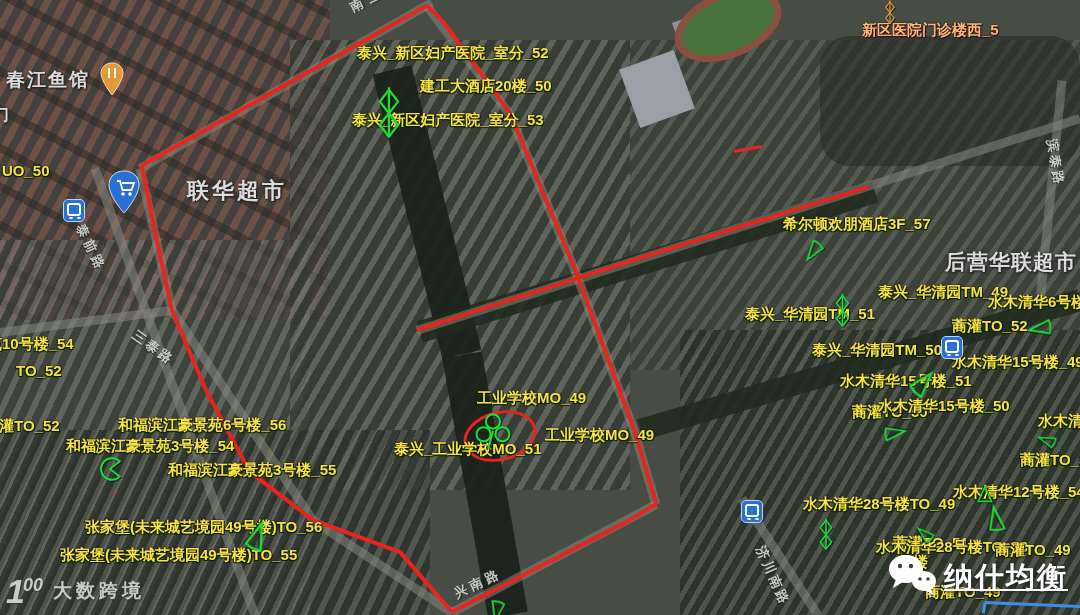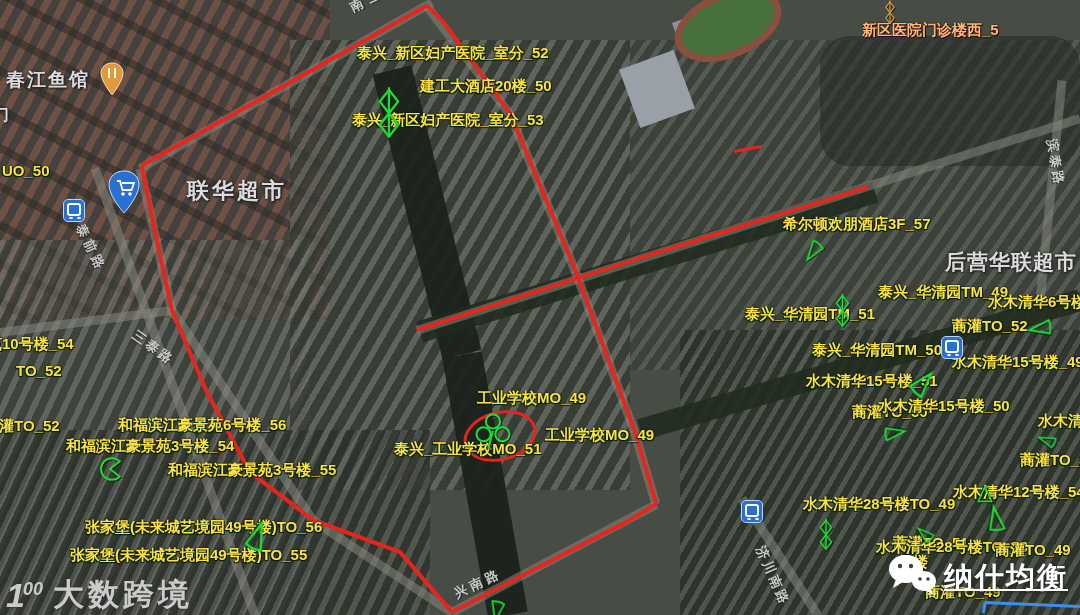--- a/index.html
+++ b/index.html
@@ -17,21 +17,21 @@
   .poi-lbl{font-weight:bold;color:#dcdcdc;text-shadow:1px 1px 2px #1c1c1c,0 0 3px #222;}
   .road-lbl{font-size:13px;font-weight:bold;color:#d6d8d4;opacity:.92;
     text-shadow:1px 1px 1px #222;}
   .seg{position:absolute;transform-origin:0 50%;}
   .ellipse{position:absolute;border-radius:50%;background:transparent;}
   .icon{position:absolute;}
   .wm-left{position:absolute;left:6px;top:574px;display:flex;align-items:center;z-index:9;}
   .wm-logo{color:#c9ccc9;font-size:34px;font-weight:bold;font-style:italic;
     letter-spacing:-2px;text-shadow:1px 1px 2px #333;line-height:1;}
   .wm-logo sup{font-size:18px;letter-spacing:0;}
-  .wm-text-left{margin-left:10px;color:#caccc9;font-size:31px;font-weight:bold;
+  .wm-text-left{margin-left:10px;color:#caccc9;font-size:19px;font-weight:bold;
     letter-spacing:4px;text-shadow:1px 1px 2px #333;}
   .wm-right{position:absolute;left:886px;top:550px;display:flex;align-items:center;z-index:9;}
   .wm-text-right{margin-left:6px;color:#fff;font-size:29px;font-weight:bold;
     letter-spacing:2px;text-shadow:1px 1px 3px #222;text-decoration:underline;}
   .transit{position:absolute;width:22px;height:23px;background:#2a6fd2;
     border:1px solid #bcd6f5;border-radius:5px;box-sizing:border-box;}
   .transit::after{content:"";position:absolute;left:3px;top:3px;right:3px;bottom:5px;
     border:2px solid #fff;border-radius:3px;}
   .transit::before{content:"";position:absolute;left:5px;bottom:2px;width:4px;height:2px;
     background:#fff;border-radius:50%;box-shadow:8px 0 0 #fff;z-index:1;}
@@ -113,32 +113,32 @@
       <span class="lbl site-lbl" style="left: 352px; top: 112px; z-index: 5;">泰兴_新区妇产医院_室分_53</span>
       <span class="lbl site-lbl pink-lbl" style="left: 862px; top: 22px; z-index: 5;">新区医院门诊楼西_5</span>
       <span class="lbl site-lbl" style="left: 2px; top: 163px; z-index: 5;">UO_50</span>
       <span class="lbl site-lbl" style="left: -13px; top: 336px; z-index: 5;">苑10号楼_54</span>
       <span class="lbl site-lbl" style="left: 16px; top: 363px; z-index: 5;">TO_52</span>
       <span class="lbl site-lbl" style="left: -16px; top: 418px; z-index: 5;">蔏灌TO_52</span>
       <span class="lbl site-lbl" style="left: 118px; top: 417px; z-index: 5;">和福滨江豪景苑6号楼_56</span>
       <span class="lbl site-lbl" style="left: 66px; top: 438px; z-index: 5;">和福滨江豪景苑3号楼_54</span>
       <span class="lbl site-lbl" style="left: 168px; top: 462px; z-index: 5;">和福滨江豪景苑3号楼_55</span>
       <span class="lbl site-lbl" style="left: 85px; top: 519px; z-index: 5;">张家堡(未来城艺境园49号楼)TO_56</span>
-      <span class="lbl site-lbl" style="left: 70px; top: 547px; z-index: 5;">张家堡(未来城艺境园49号楼)TO_55</span>
+      <span class="lbl site-lbl" style="left: 60px; top: 547px; z-index: 5;">张家堡(未来城艺境园49号楼)TO_55</span>
       <span class="lbl site-lbl" style="left: 477px; top: 390px; z-index: 5;">工业学校MO_49</span>
       <span class="lbl site-lbl" style="left: 545px; top: 427px; z-index: 5;">工业学校MO_49</span>
       <span class="lbl site-lbl" style="left: 394px; top: 441px; z-index: 5;">泰兴_工业学校MO_51</span>
       <span class="lbl site-lbl" style="left: 783px; top: 216px; z-index: 5;">希尔顿欢朋酒店3F_57</span>
       <span class="lbl site-lbl" style="left: 878px; top: 284px; z-index: 5;">泰兴_华清园TM_49</span>
       <span class="lbl site-lbl" style="left: 988px; top: 294px; z-index: 5;">水木清华6号楼_49</span>
       <span class="lbl site-lbl" style="left: 745px; top: 306px; z-index: 5;">泰兴_华清园TM_51</span>
       <span class="lbl site-lbl" style="left: 952px; top: 318px; z-index: 5;">蔏灌TO_52</span>
       <span class="lbl site-lbl" style="left: 812px; top: 342px; z-index: 5;">泰兴_华清园TM_50</span>
       <span class="lbl site-lbl" style="left: 952px; top: 354px; z-index: 5;">水木清华15号楼_49</span>
-      <span class="lbl site-lbl" style="left: 806px; top: 373px; z-index: 5;">水木清华15号楼_51</span>
+      <span class="lbl site-lbl" style="left: 840px; top: 373px; z-index: 5;">水木清华15号楼_51</span>
       <span class="lbl site-lbl" style="left: 852px; top: 404px; z-index: 5;">蔏灌TO_50</span>
       <span class="lbl site-lbl" style="left: 878px; top: 398px; z-index: 5;">水木清华15号楼_50</span>
       <span class="lbl site-lbl" style="left: 1038px; top: 413px; z-index: 5;">水木清华</span>
       <span class="lbl site-lbl" style="left: 1020px; top: 452px; z-index: 5;">蔏灌TO_53</span>
       <span class="lbl site-lbl" style="left: 953px; top: 484px; z-index: 5;">水木清华12号楼_54</span>
       <span class="lbl site-lbl" style="left: 803px; top: 496px; z-index: 5;">水木清华28号楼TO_49</span>
       <span class="lbl site-lbl" style="left: 893px; top: 504px; z-index: 5; margin-top: 31px;">蔏灌TO_51</span>
       <span class="lbl site-lbl" style="left: 876px; top: 539px; z-index: 5;">水木清华28号楼TO_50</span>
       <span class="lbl site-lbl" style="left: 995px; top: 542px; z-index: 5;">蔏灌TO_49</span>
       <span class="lbl site-lbl" style="left: 898px; top: 554px; z-index: 5;">号楼</span>

